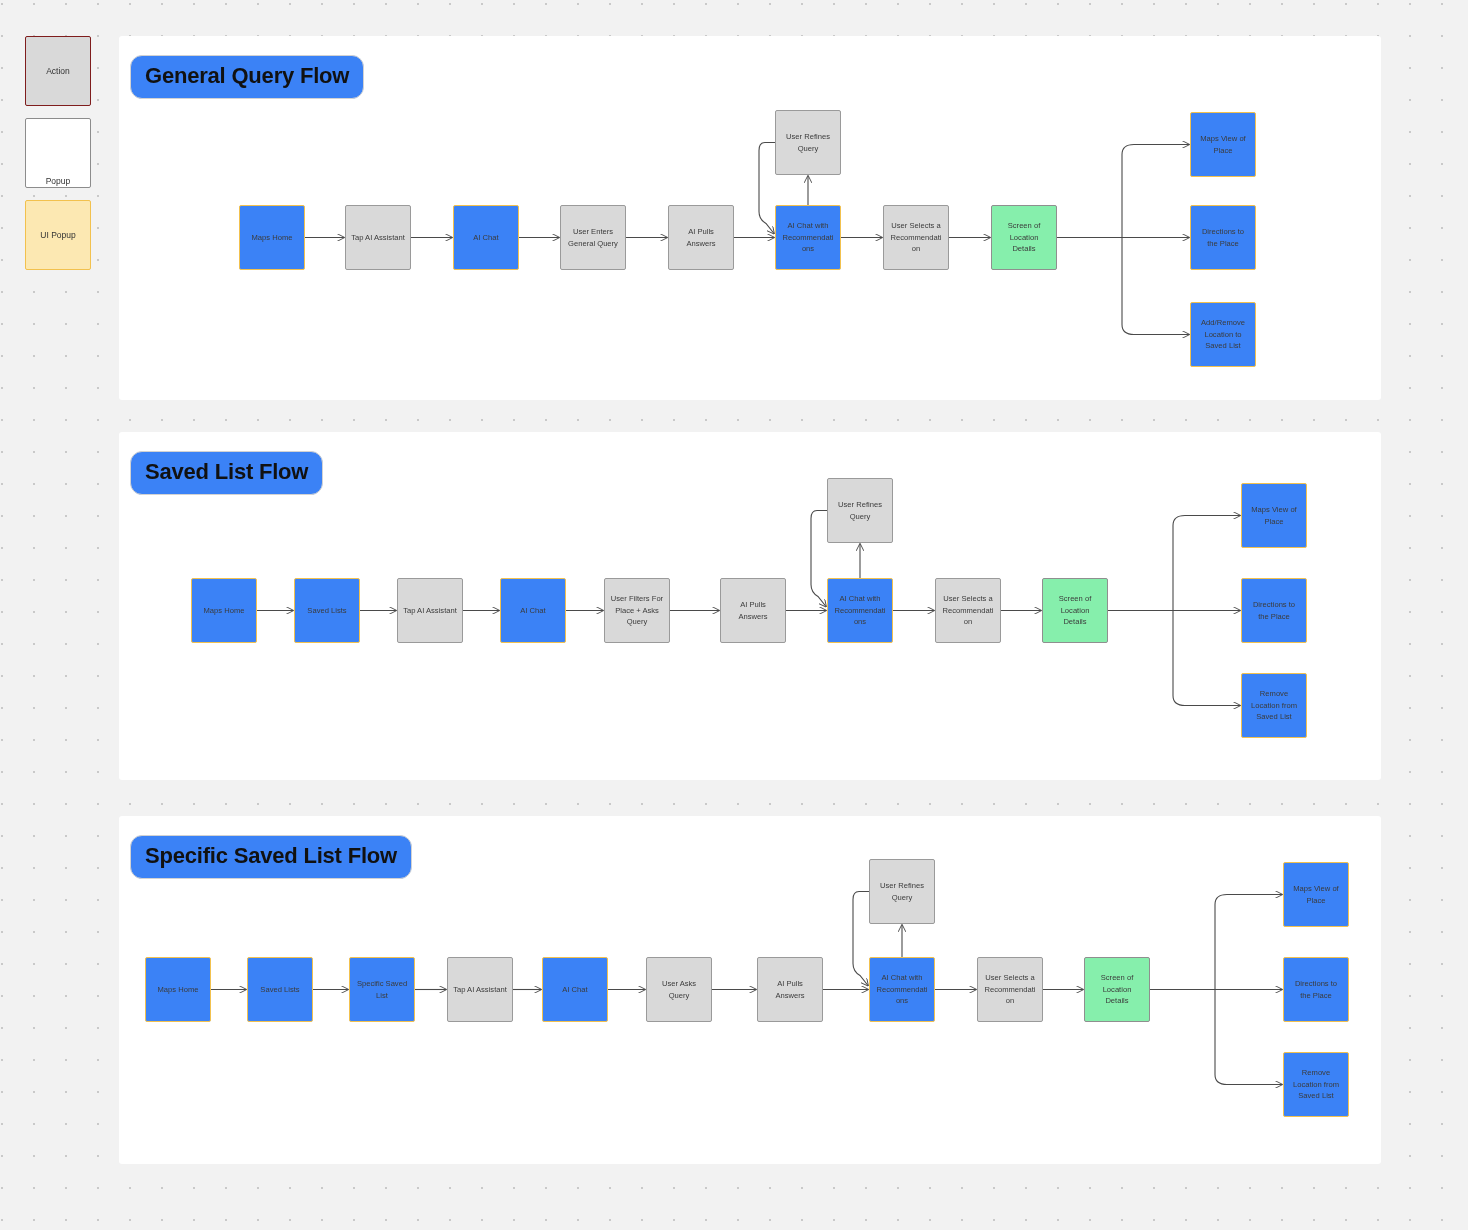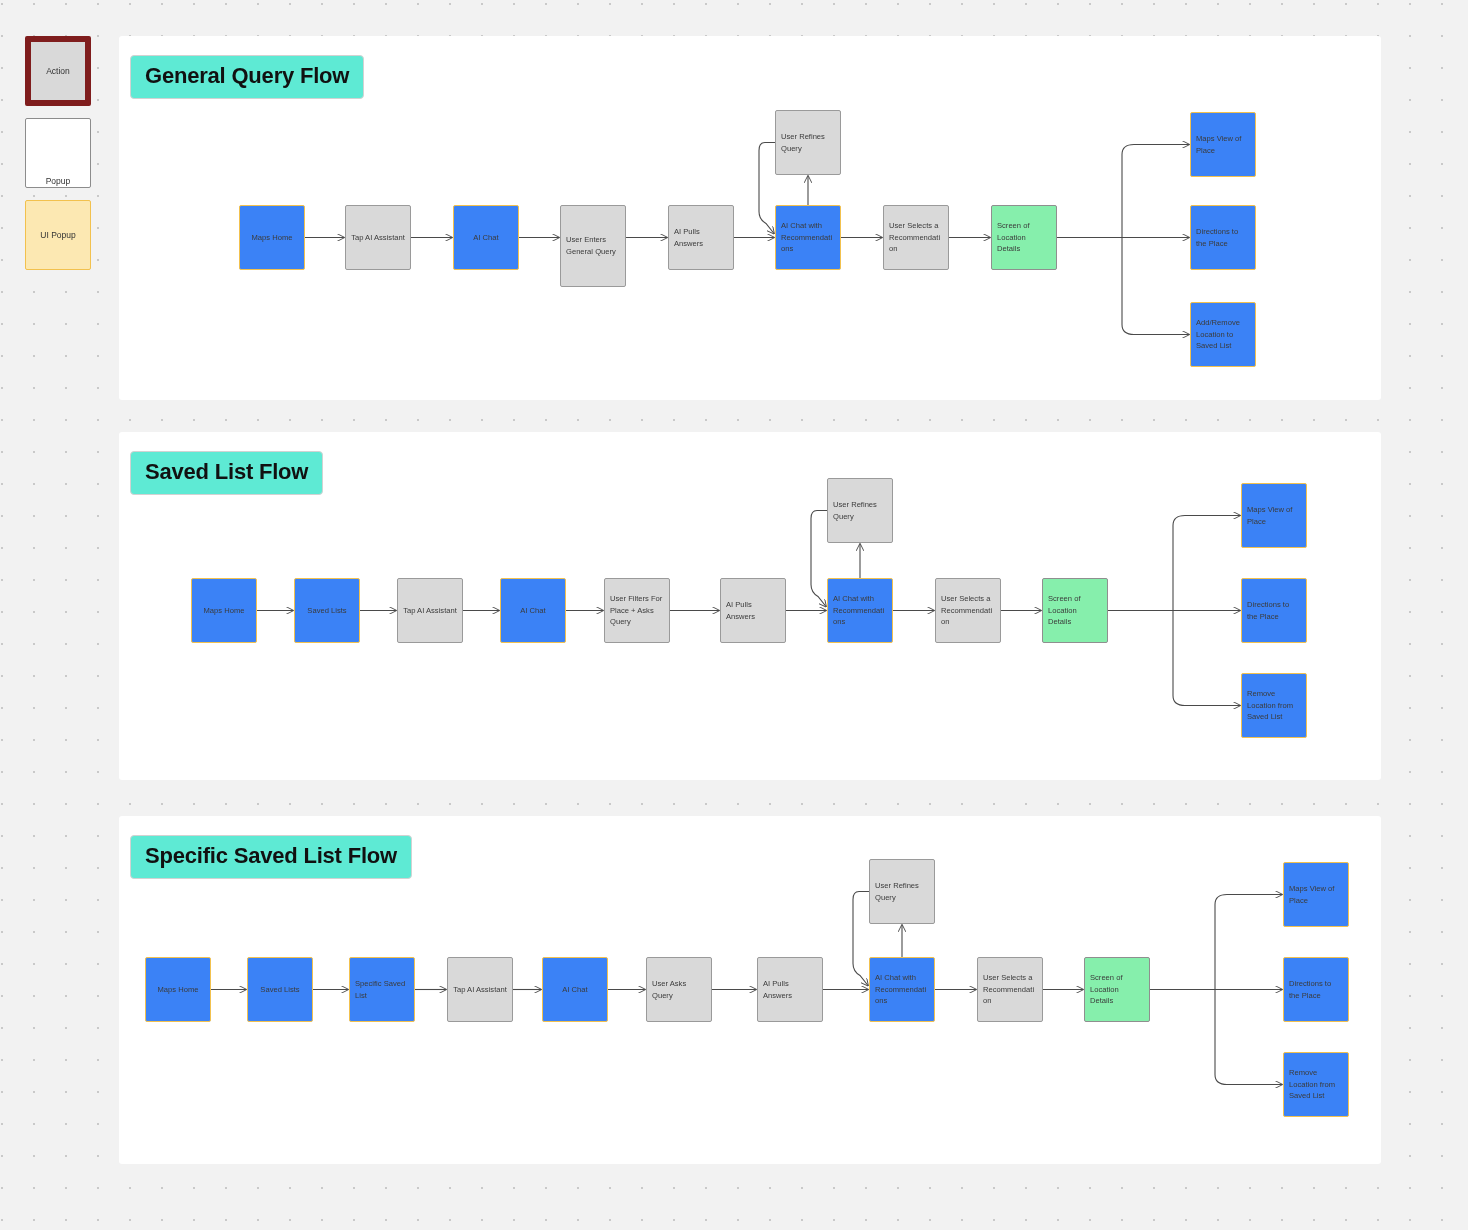--- a/index.html
+++ b/index.html
@@ -21,58 +21,58 @@
   
   #legend { position: absolute; left: 25px; top: 36px; width: 66px; }
   .legend-item {
     width: 66px; height: 70px;
     display: flex; align-items: center; justify-content: center;
     text-align: center;
     font-size: 8.5px; color: #333; line-height: 1.25;
     margin-bottom: 12px;
     border-radius: 2px;
   }
-  .legend-item.action { background: #d9d9d9; border: 6px solid #7f1d1d; }
+  .legend-item.action { background: #d9d9d9; border: 1px solid #7f1d1d; }
   .legend-item.popup  { background: #ffffff; border: 1px solid #8c8c8c; align-items: flex-end; }
   .legend-item.uipage { background: #fce8b2; border: 1px solid #f2c14e; }
 
   
   .panel {
     position: absolute;
     left: 119px;
     width: 1262px;
     background: #ffffff;
     border-radius: 3px;
   }
   #panel-general  { top: 36px;  height: 364px; }
   #panel-saved    { top: 432px; height: 348px; }
   #panel-specific { top: 816px; height: 348px; }
 
   .flow-title {
     position: absolute;
     left: 11px; top: 19px;
-    background: #5eead4;
+    background: #3b82f6;
     border: 1px solid #d2d2d2;
-    border-radius: 4px;
+    border-radius: 12px;
     padding: 7px 14px 9px 14px;
     font-size: 22px;
     font-weight: bold;
     color: #111;
     letter-spacing: -0.2px;
     white-space: nowrap;
   }
 
   .canvas { position: absolute; inset: 0; }
   .canvas svg { position: absolute; left: 0; top: 0; overflow: visible; }
 
   
   .node {
     position: absolute;
     display: flex; align-items: center; justify-content: center;
-    text-align: left;
+    text-align: center;
     font-size: 7.6px;
     line-height: 1.55;
     color: #3b3b3b;
     padding: 2px 5px;
     border-radius: 2px;
     word-break: break-word;
   }
   .node.ui     { background: #3b82f6; border: 1px solid #f2c14e; }
   .node.action { background: #d9d9d9; border: 1px solid #9a9a9a; }
   .node.popup  { background: #86efac; border: 1px solid #8f8f8f; }
@@ -171,21 +171,21 @@
   <div id="nodes">
       <div class="node ui" style="left: 239px; top: 205px; width: 66px; height: 65px;">
         <span>Maps Home</span>
       </div>
       <div class="node action" style="left: 345px; top: 205px; width: 66px; height: 65px;">
         <span>Tap AI Assistant</span>
       </div>
       <div class="node ui" style="left: 453px; top: 205px; width: 66px; height: 65px;">
         <span>AI Chat</span>
       </div>
-      <div class="node action" style="left: 560px; top: 205px; width: 66px; height: 82px;">
+      <div class="node action" style="left: 560px; top: 205px; width: 66px; height: 65px;">
         <span>User Enters General Query</span>
       </div>
       <div class="node action" style="left: 668px; top: 205px; width: 66px; height: 65px;">
         <span>AI Pulls Answers</span>
       </div>
       <div class="node action" style="left: 775px; top: 110px; width: 66px; height: 65px;">
         <span>User Refines Query</span>
       </div>
       <div class="node ui" style="left: 775px; top: 205px; width: 66px; height: 65px;">
         <span>AI Chat with Recommendations</span>

